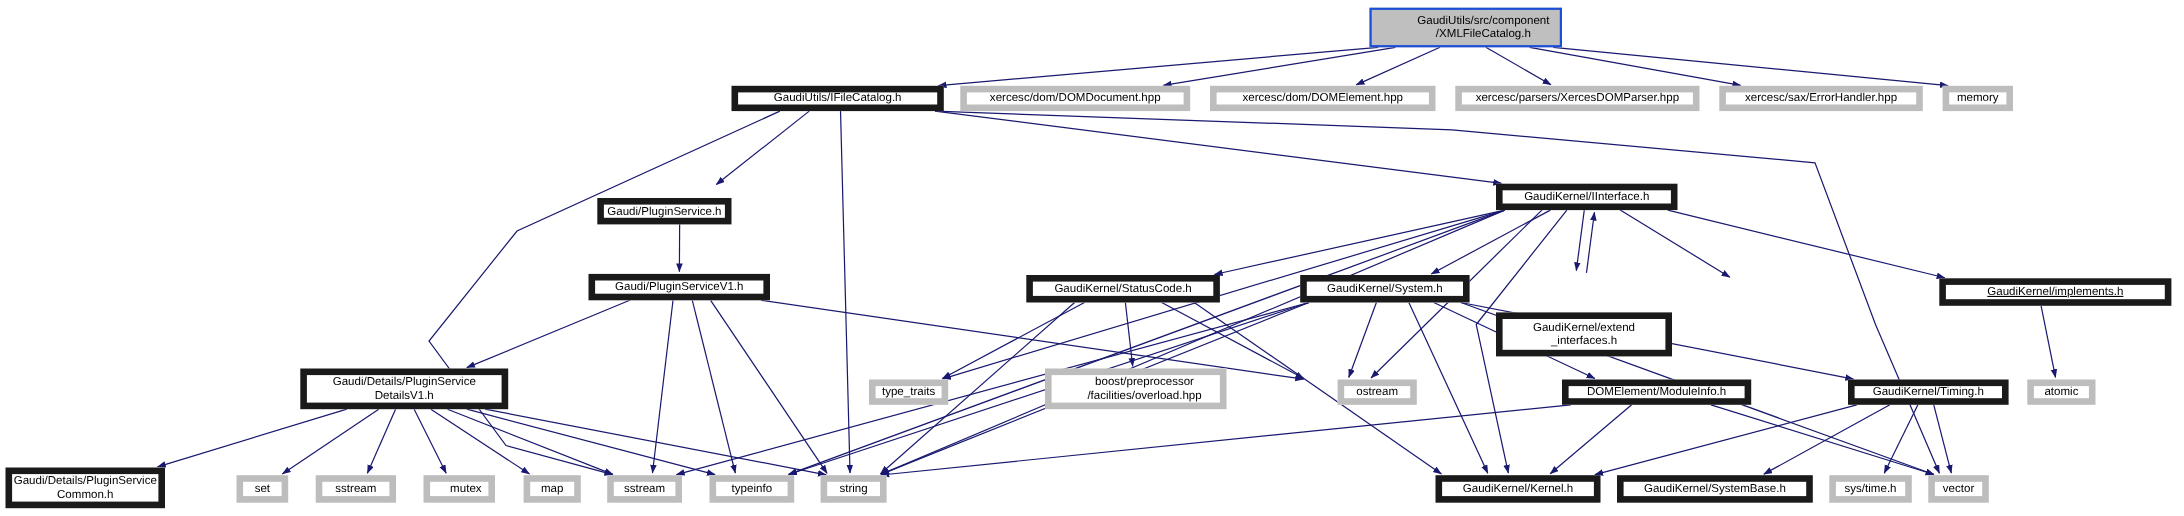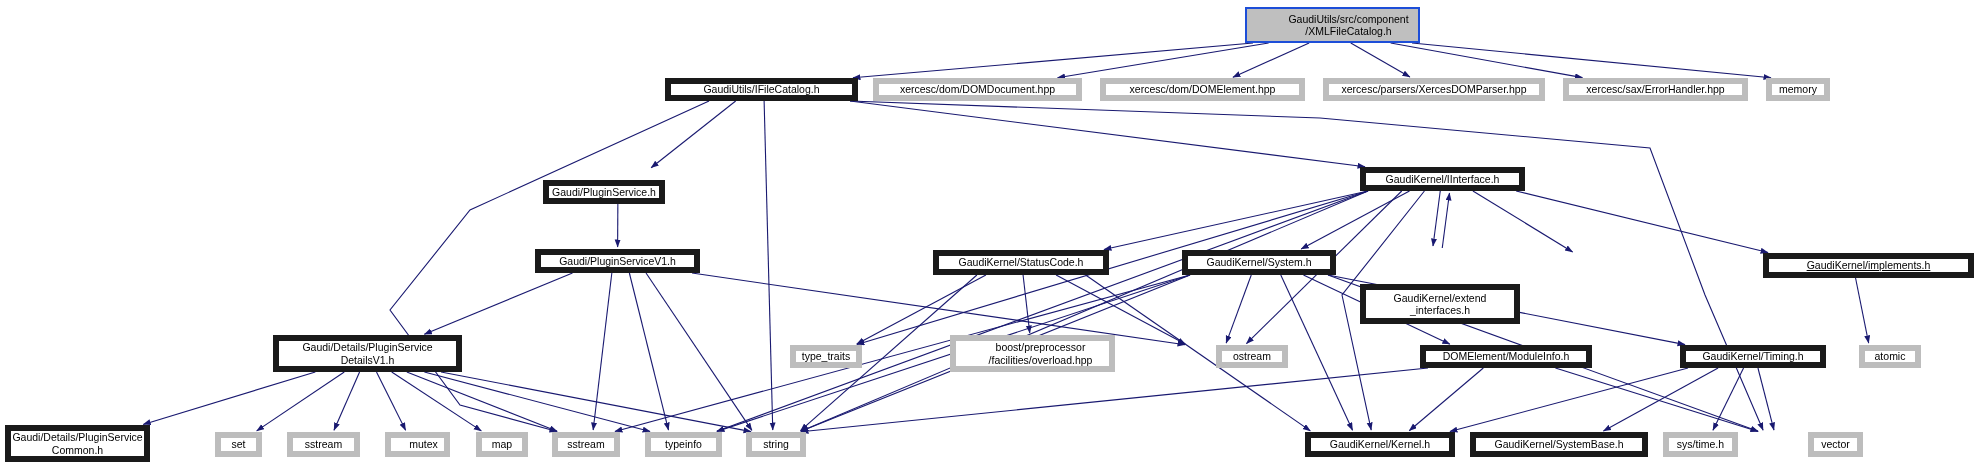--- a/index.html
+++ b/index.html
@@ -161,21 +161,21 @@
     </div>
     <div class="node external" style="left: 1180px; top: 345px; width: 72px; height: 23px; margin-left: 36px;">
       <span>ostream</span>
     </div>
     <div class="node internal" style="left: 1420px; top: 345px; width: 172px; height: 23px;">
       <span>DOMElement/ModuleInfo.h</span>
     </div>
     <div class="node internal" style="left: 1680px; top: 345px; width: 146px; height: 23px;">
       <span>GaudiKernel/Timing.h</span>
     </div>
-    <div class="node external" style="left: 1843px; top: 345px; width: 62px; height: 23px; margin-left: 16px;">
+    <div class="node external" style="left: 1843px; top: 345px; width: 62px; height: 23px;">
       <span>atomic</span>
     </div>
     <div class="node internal" style="left: 5px; top: 425px; width: 145px; height: 37px;">
       <span>Gaudi/Details/PluginService</span>
       <span>Common.h</span>
     </div>
     <div class="node external" style="left: 215px; top: 432px; width: 47px; height: 25px;">
       <span>set</span>
     </div>
     <div class="node external" style="left: 287px; top: 432px; width: 73px; height: 25px;">
@@ -198,16 +198,16 @@
     </div>
     <div class="node internal" style="left: 1305px; top: 432px; width: 150px; height: 25px;">
       <span>GaudiKernel/Kernel.h</span>
     </div>
     <div class="node internal" style="left: 1470px; top: 432px; width: 178px; height: 25px;">
       <span>GaudiKernel/SystemBase.h</span>
     </div>
     <div class="node external" style="left: 1663px; top: 432px; width: 75px; height: 25px;">
       <span>sys/time.h</span>
     </div>
-    <div class="node external" style="left: 1808px; top: 432px; width: 55px; height: 25px;">
+    <div class="node external" style="left: 1753px; top: 432px; width: 55px; height: 25px;">
       <span>vector</span>
     </div>
   </div>
 
 </body></html>

